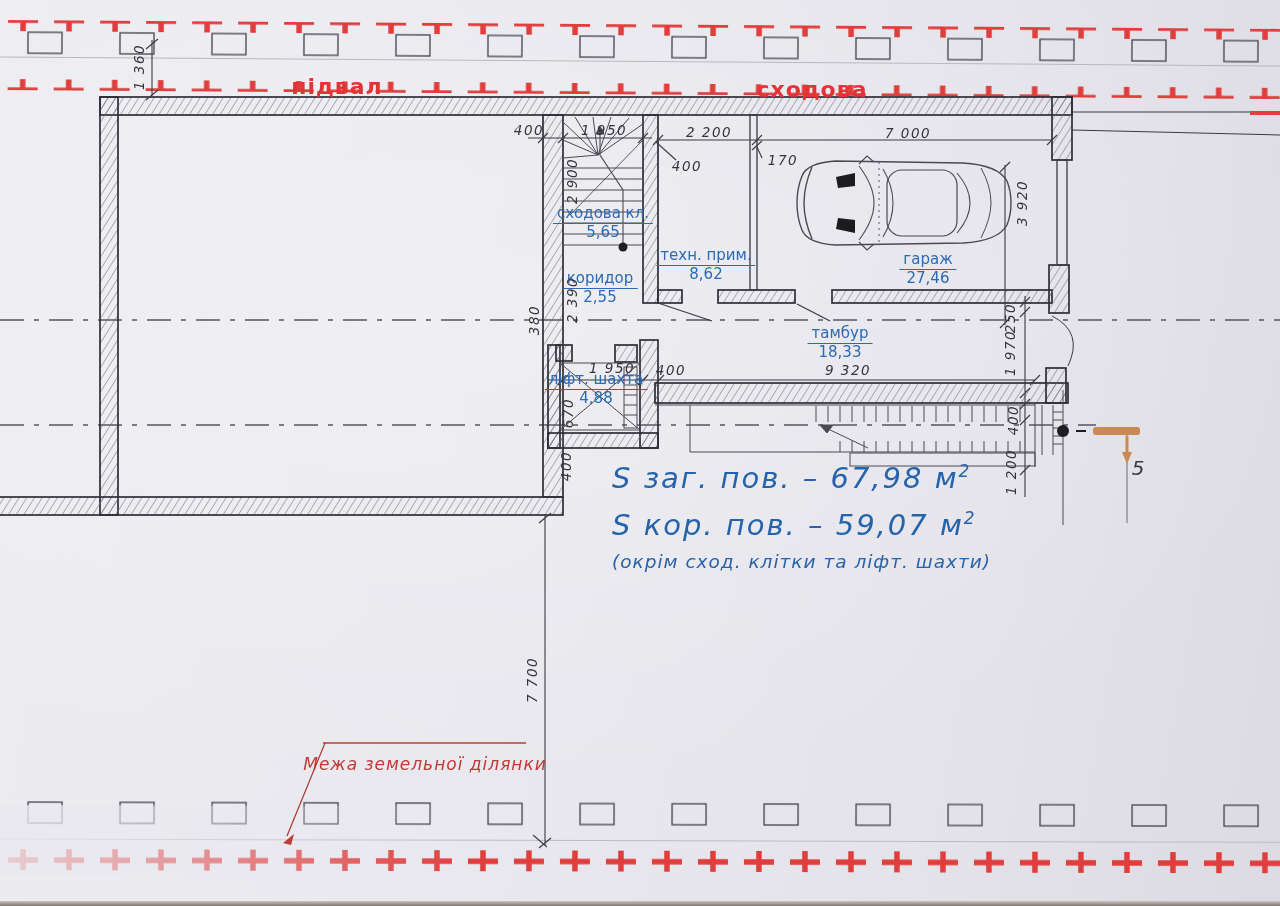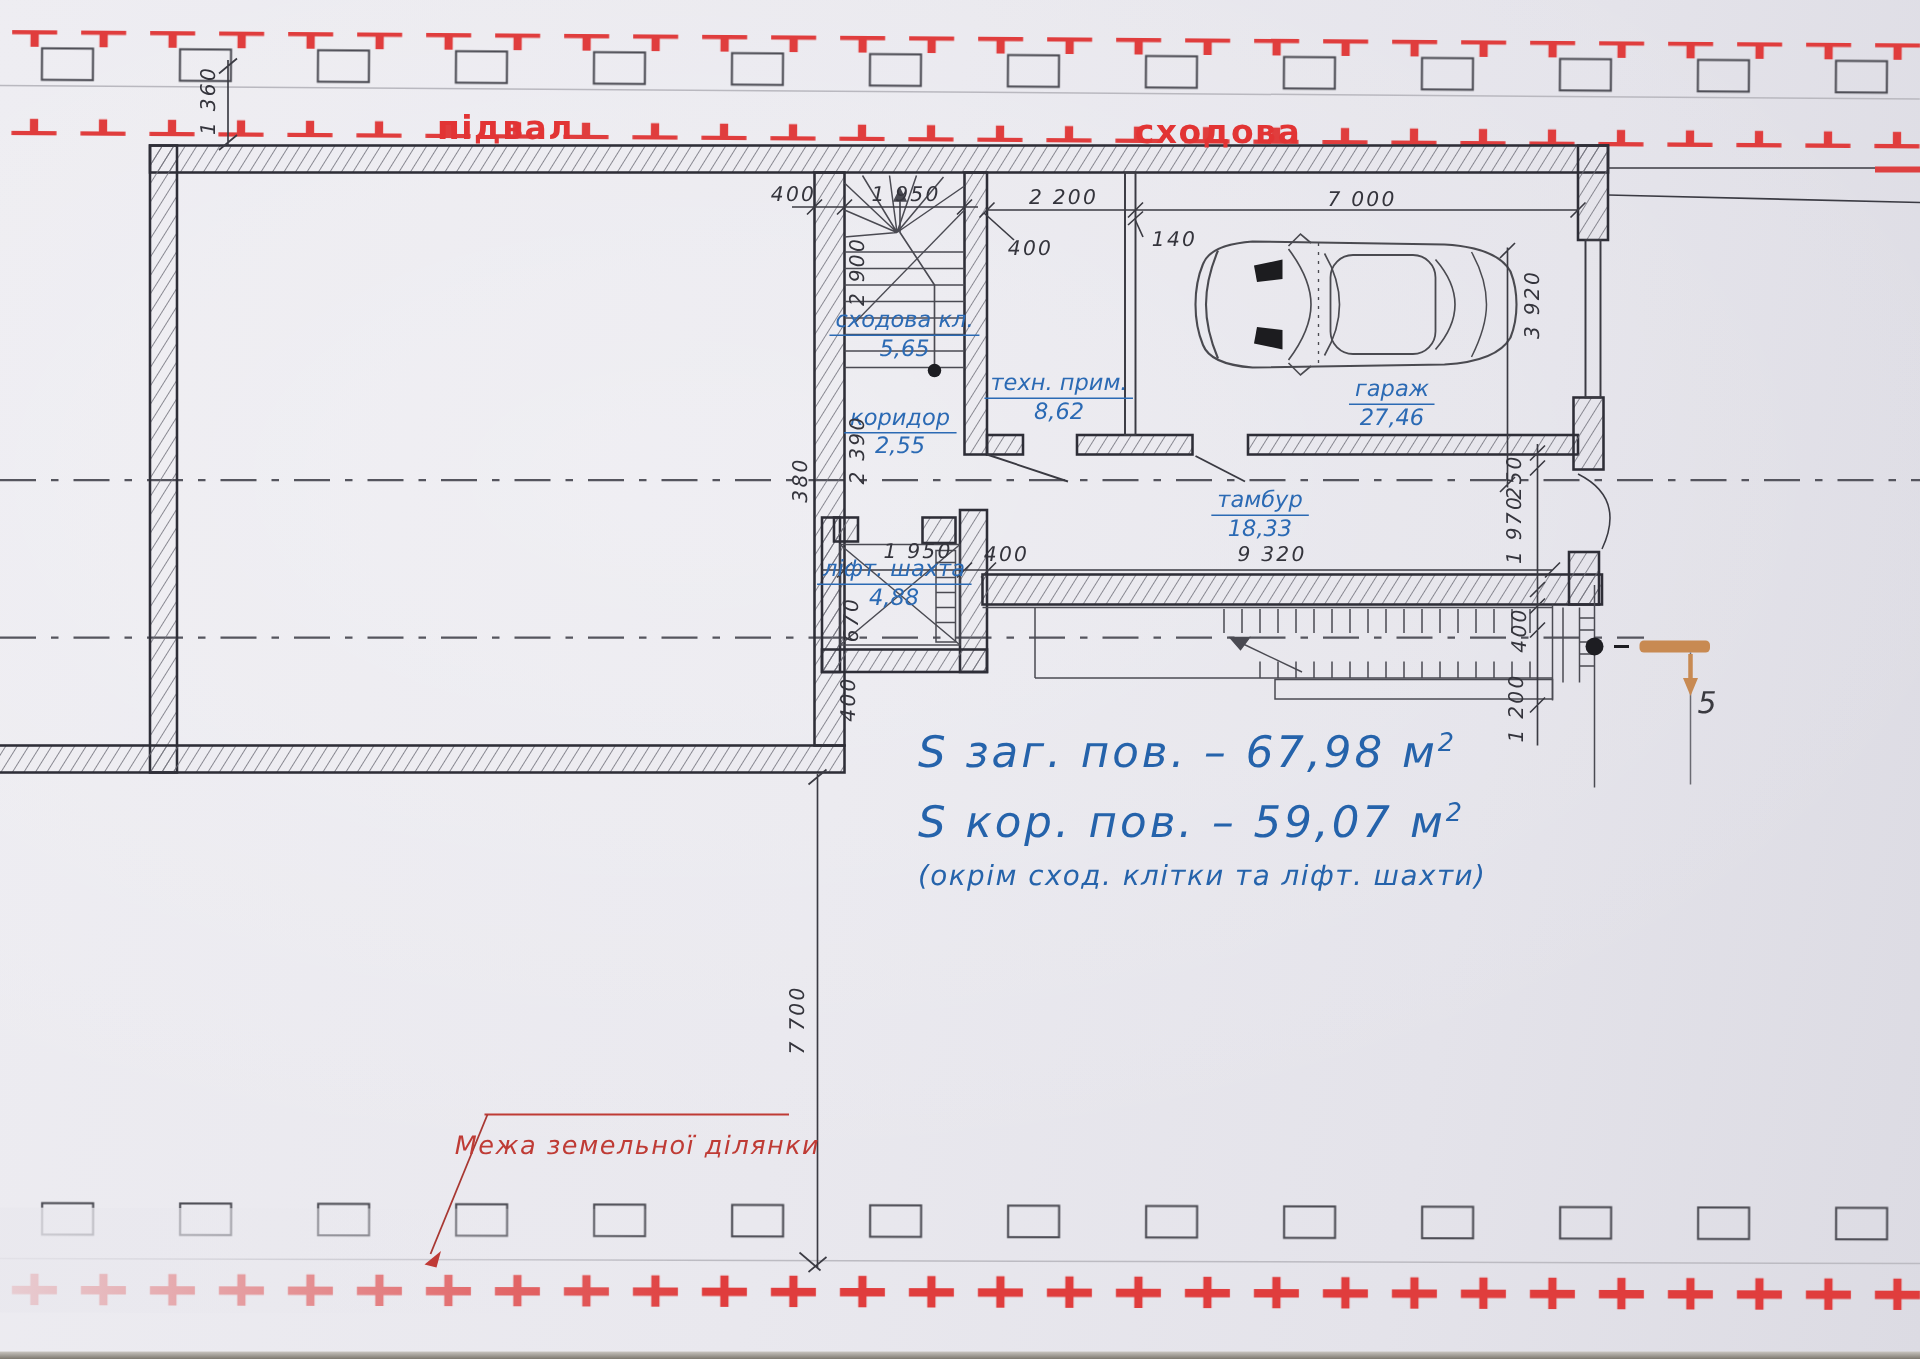--- a/index.html
+++ b/index.html
@@ -11,24 +11,24 @@
     font-family:"DejaVu Sans","Liberation Sans",sans-serif;
   }
   .photo-edge{position:absolute;left:0;right:0;bottom:0;height:5px;
     background:linear-gradient(#c9c5c0,#7d786f);}
   svg.plan{position:absolute;left:0;top:0;}
   .lbl{position:absolute;transform:translate(-50%,-50%);white-space:nowrap;}
   .floor{color:#e23434;font-weight:bold;font-size:22px;letter-spacing:1px;}
   .dim{color:#34343c;font-style:italic;font-size:13.5px;letter-spacing:1.5px;}
   .dim.v{transform:translate(-50%,-50%) rotate(-90deg);}
   .room{position:absolute;transform:translateX(-50%);text-align:center;
-    color:#2b6ab4;font-style:italic;line-height:1.05;}
+    color:#2b6ab4;line-height:1.05;}
   .rname{font-size:15px;border-bottom:1.4px solid #2b6ab4;padding:0 4px 1px;}
   .rarea{font-size:15px;padding-top:1px;}
-  .summary{position:absolute;left:612px;top:484px;color:#2563ab;font-style:italic;}
+  .summary{position:absolute;left:612px;top:461px;color:#2563ab;font-style:italic;}
   .sline{font-size:29px;letter-spacing:2px;margin-bottom:13px;}
   .sline sup{font-size:17px;}
   .snote{font-size:18.5px;letter-spacing:1px;margin-top:-4px;}
   .boundary{color:#bf3b35;font-style:italic;font-size:17px;letter-spacing:1px;}
   .marker5{color:#3a3a40;font-size:20px;font-style:italic;}
 </style>
 </head>
 <body>
 
 <div class="canvas">
@@ -208,21 +208,21 @@
   <div class="room" style="left:596px;top:372px">
     <div class="rname">ліфт. шахта</div>
     <div class="rarea">4,88</div>
   </div>
 
   <div class="lbl dim v" style="left:139px;top:67px">1 360</div>
   <div class="lbl dim" style="left:529px;top:130px">400</div>
   <div class="lbl dim" style="left:604px;top:130px">1 950</div>
   <div class="lbl dim" style="left:709px;top:132px">2 200</div>
   <div class="lbl dim" style="left:908px;top:133px">7 000</div>
-  <div class="lbl dim" style="left:783px;top:160px">140</div>
+  <div class="lbl dim" style="left:783px;top:160px">170</div>
   <div class="lbl dim" style="left:687px;top:166px">400</div>
   <div class="lbl dim v" style="left:572px;top:181px">2 900</div>
   <div class="lbl dim v" style="left:572px;top:300px">2 390</div>
   <div class="lbl dim v" style="left:534px;top:320px">380</div>
   <div class="lbl dim" style="left:612px;top:368px">1 950</div>
   <div class="lbl dim" style="left:671px;top:370px">400</div>
   <div class="lbl dim" style="left:848px;top:370px">9 320</div>
   <div class="lbl dim v" style="left:568px;top:413px">670</div>
   <div class="lbl dim v" style="left:566px;top:466px">400</div>
   <div class="lbl dim v" style="left:1022px;top:203px">3 920</div>

